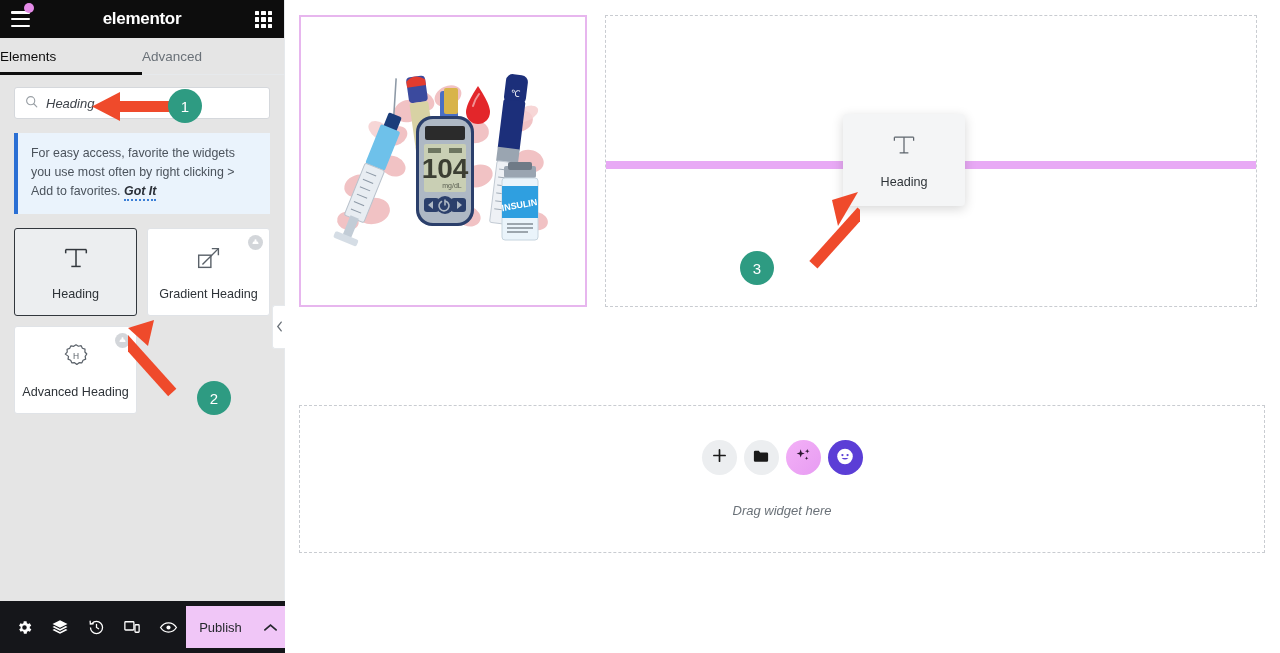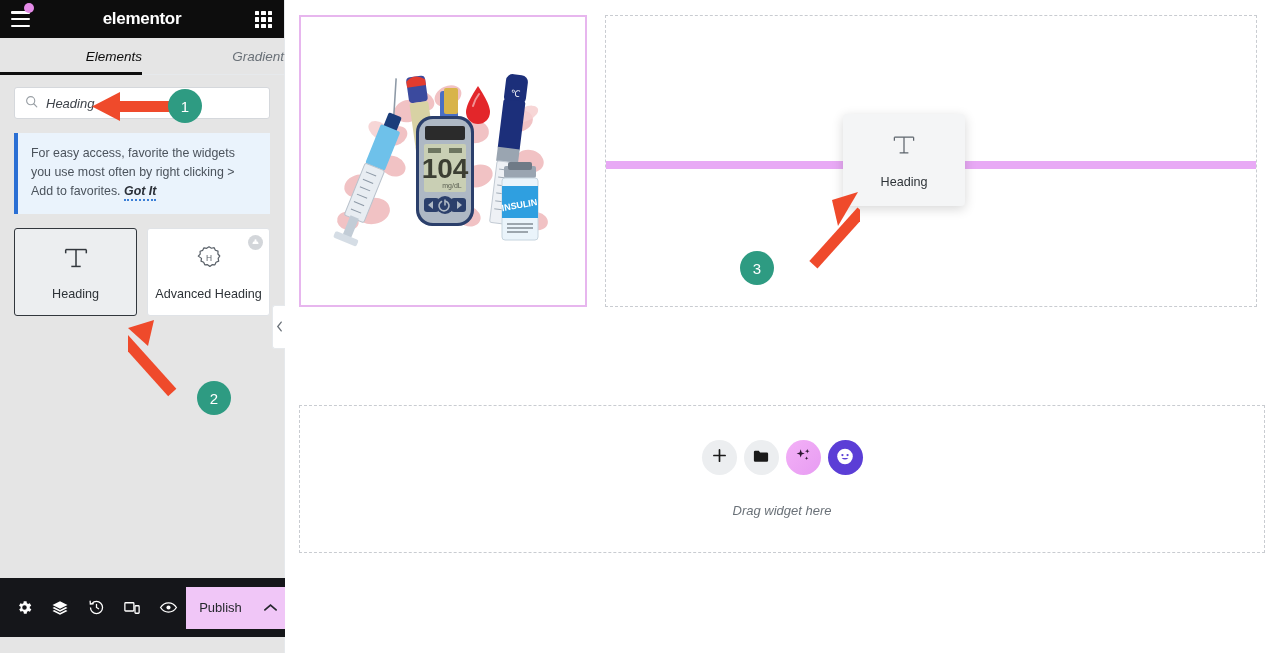--- a/index.html
+++ b/index.html
@@ -50,24 +50,23 @@
     gap: 2px; cursor: pointer;
   }
   .apps-grid span { background: #ffffff; border-radius: 0.5px; }
 
   .tabs {
     display: flex; height: 37px;
     border-bottom: 1px solid #e6e9ec;
     position: relative;
   }
   .tab {
-    flex: 1; display: flex; align-items: center; justify-content: flex-end;
+    flex: 1; display: flex; align-items: center; justify-content: flex-start;
     font-size: 13.5px; color: #6a7178; cursor: pointer;
     position: relative;
-    font-style: italic;
   }
   .tab.active { color: #0d0d0d; }
   .tab.active:after {
     content: ""; position: absolute; left: 0; right: 0; bottom: -1px;
     height: 3px; background: #0d0d0d;
   }
 
   .search-wrap { padding: 12px 14px 0 14px; }
   .search-box {
     height: 32px; border: 1px solid #d5d8dc; border-radius: 3px;
@@ -117,22 +116,22 @@
   .collapse-handle {
     position: absolute; right: -1px; top: 305px;
     width: 13px; height: 44px;
     background: #fff; border: 1px solid #e6e9ec; border-right: none;
     border-radius: 3px 0 0 3px;
     display: flex; align-items: center; justify-content: center;
     cursor: pointer; z-index: 6;
   }
 
   .panel-footer {
-    position: absolute; left: 0; bottom: 16px;
-    width: 285px; height: 59px;
+    position: absolute; left: 0; bottom: 0;
+    width: 285px; height: 52px;
     background: #15161a;
     display: flex; align-items: center;
   }
   .foot-icons { display: flex; align-items: center; gap: 0; padding-left: 6px; }
   .foot-btn {
     width: 36px; height: 42px;
     display: flex; align-items: center; justify-content: center;
     cursor: pointer;
   }
   .publish {
@@ -230,21 +229,21 @@
           <span></span>
           <span></span>
       </div>
     </div>
 
     <div class="tabs">
       <div class="tab active">
         <span>Elements</span>
       </div>
       <div class="tab">
-        <span>Gradient</span>
+        <span>Advanced</span>
       </div>
     </div>
 
     <div class="search-wrap">
       <div class="search-box">
         <span class="mag">
           <svg width="13" height="13" viewBox="0 0 16 16">
             <circle cx="7" cy="7" r="5" fill="none" stroke="#9aa0a6" stroke-width="1.4"></circle>
             <line x1="10.8" y1="10.8" x2="14.5" y2="14.5" stroke="#9aa0a6" stroke-width="1.4" stroke-linecap="round"></line>
           </svg>
@@ -267,20 +266,36 @@
             <line x1="5" y1="7" x2="27" y2="7" stroke="#32373d" stroke-width="1.6"></line>
             <line x1="5" y1="7" x2="5" y2="11" stroke="#32373d" stroke-width="1.6"></line>
             <line x1="27" y1="7" x2="27" y2="11" stroke="#32373d" stroke-width="1.6"></line>
             <line x1="16" y1="7" x2="16" y2="25" stroke="#32373d" stroke-width="1.6"></line>
             <line x1="11" y1="25" x2="21" y2="25" stroke="#32373d" stroke-width="1.6"></line>
           </svg>
         </span>
         <span class="wlabel">Heading</span>
       </div>
 
+      <div class="widget">
+        <span class="wbadge">
+          <svg width="9" height="9" viewBox="0 0 12 12">
+            <path d="M2 8 Q2 4 6 4 Q10 4 10 8 Z" fill="#fff"></path>
+            <circle cx="6" cy="3" r="1.4" fill="#fff"></circle>
+          </svg>
+        </span>
+        <span>
+          <svg width="30" height="30" viewBox="0 0 32 32">
+            <rect x="5" y="13" width="13" height="13" fill="none" stroke="#5a6169" stroke-width="1.5"></rect>
+            <line x1="9" y1="23" x2="26" y2="6" stroke="#5a6169" stroke-width="1.5"></line>
+            <polyline points="19,6 26,6 26,13" fill="none" stroke="#5a6169" stroke-width="1.5"></polyline>
+          </svg>
+        </span>
+        <span class="wlabel">Gradient Heading</span>
+      </div>
 
       <div class="widget">
         <span class="wbadge">
           <svg width="9" height="9" viewBox="0 0 12 12">
             <path d="M2 8 Q2 4 6 4 Q10 4 10 8 Z" fill="#fff"></path>
             <circle cx="6" cy="3" r="1.4" fill="#fff"></circle>
           </svg>
         </span>
         <span>
           <svg width="30" height="30" viewBox="0 0 32 32">

